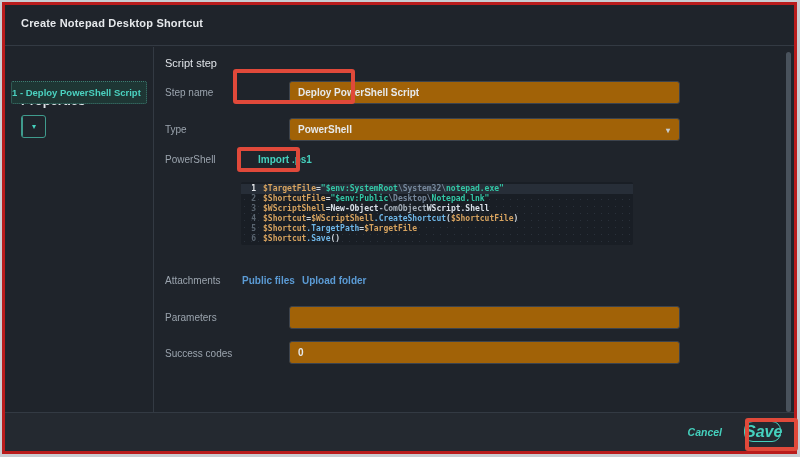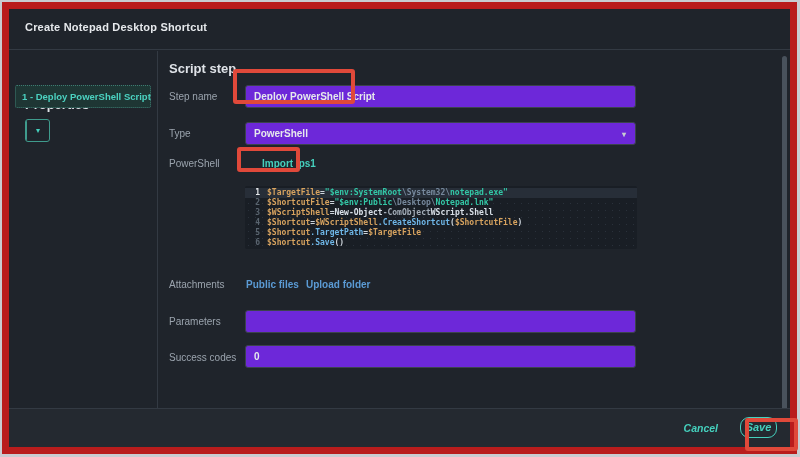--- a/index.html
+++ b/index.html
@@ -1,38 +1,38 @@
 <!DOCTYPE html>
 <html><head>
 <meta charset="utf-8">
 <style>
   * { margin:0; padding:0; box-sizing:border-box; }
   html,body { width:800px; height:457px; }
   body { background:#c9ccd1; font-family:"Liberation Sans", sans-serif; position:relative; overflow:hidden; }
-  .app { position:absolute; left:2px; top:2px; right:3px; bottom:3px; background:#1f242b; border:7px solid #b91c1c; }
+  .app { position:absolute; left:2px; top:2px; right:3px; bottom:3px; background:#1f242b; border:3px solid #b91c1c; }
 
   
   .titlebar { position:absolute; left:0; top:0; right:0; height:41px; border-bottom:1px solid #333a43; }
   .titlebar .title { position:absolute; left:16px; top:12px; font-size:11px; font-weight:bold; color:#e6e9ec; letter-spacing:.2px; }
 
   
   .sidebar { position:absolute; left:0; top:42px; width:149px; bottom:39px; border-right:1px solid #333a43; }
   .side-header { position:absolute; left:16px; top:10px; font-size:13px; font-weight:bold; color:#dfe3e8;margin-top:36px; }
-  .step-item { position:absolute; left:6px; top:34px; width:136px; height:23px; background:#1e3634; border:1px dotted #3e7c72; border-radius:2px; color:#4bd2c0; font-size:9.5px; font-weight:bold; line-height:21px; padding-left:6px; white-space:nowrap; }
+  .step-item { position:absolute; left:6px; top:34px; width:136px; height:23px; background:#1e3634; border:1px dotted #3e7c72; border-radius:2px; color:#4bd2c0; font-size:9.5px; font-weight:bold; line-height:21px; white-space:nowrap; }
   .add-btn { position:absolute; left:16px; top:68px; height:23px; display:flex; border:1px solid #3f9b8d; border-radius:3px; overflow:hidden; }
   .add-btn .main { padding:0 9px; font-size:9.5px; font-weight:bold; color:#45d0bd; line-height:21px; }
   .add-btn .sep { width:1px; background:#3f9b8d; }
   .add-btn .caret-seg { width:22px; display:flex; align-items:center; justify-content:center; color:#45d0bd; font-size:8px; }
 
   
   .main { position:absolute; left:150px; top:42px; right:0; bottom:39px; overflow:hidden; }
-  .main-header { position:absolute; left:10px; top:10px; font-size:13px; font-weight:bold; color:#dfe3e8; }
+  .main-header { position:absolute; left:10px; top:10px; font-size:11px; font-weight:normal; color:#dfe3e8; }
   .flabel { position:absolute; left:10px; font-size:10px; color:#9ba4ae; }
   .control { position:absolute; left:86px; width:391px; }
-  .tinput { height:23px; background:#6d28d9; border:1px solid #3c434d; border-radius:3px; color:#e6e9ec; font-size:10px; font-weight:bold; line-height:21px; padding:0 8px; white-space:nowrap; }
+  .tinput { height:23px; background:#a16207; border:1px solid #3c434d; border-radius:3px; color:#e6e9ec; font-size:10px; font-weight:bold; line-height:21px; padding:0 8px; white-space:nowrap;margin-left:48px; }
   .tselect { position:relative; }
   .tselect .sel-caret { position:absolute; right:9px; top:8px; color:#c7ccd1; font-size:8px; line-height:8px; }
   .link-teal { color:#45d0bd; font-size:10px; font-weight:bold;padding-left:11px; }
   .link-blue { color:#5b9bd5; font-size:10px; font-weight:bold; }
 
   
   .editor { position:absolute; left:86px; top:135px; width:392px; height:63px; background:#191e25;
             background-image:radial-gradient(circle, #2a313b 0.7px, rgba(0,0,0,0) 0.8px); background-size:7px 7px;
             border-radius:2px; font-family:"DejaVu Sans Mono", monospace; font-size:8px; font-weight:bold; overflow:hidden; padding-top:2px; }
   .eline { height:10px; line-height:10px; white-space:nowrap; display:flex; }
@@ -42,21 +42,21 @@
   .tok-var { color:#d7a35f; } .tok-op { color:#cfd6dd; } .tok-str { color:#33c7a6; }
   .tok-path { color:#76889c; } .tok-cmdlet { color:#d9e0e8; } .tok-param { color:#a3adb8; }
   .tok-type { color:#d9e0e8; } .tok-method { color:#6fb7e8; } .tok-punct { color:#cfd6dd; }
 
   
   .scrollbar { position:absolute; right:3px; top:5px; width:5px; height:360px; background:#49525c; border-radius:3px; }
 
   
   .footer { position:absolute; left:0; right:0; bottom:0; height:39px; background:#242930; border-top:1px solid #333a43;font-style:italic; }
   .cancel-btn { position:absolute; right:72px; top:13px; font-size:10.5px; font-weight:bold; color:#45d0bd; }
-  .save-btn { position:absolute; right:13px; top:8px; width:37px; height:21px; border:1px solid #45d0bd; border-radius:9px; color:#45d0bd; font-size:11px; font-weight:bold; text-align:center; line-height:19px; background:transparent; }
+  .save-btn { position:absolute; right:13px; top:8px; width:37px; height:21px; border:1px solid #45d0bd; border-radius:9px; color:#45d0bd; font-size:16px; font-weight:bold; text-align:center; line-height:19px; background:transparent; }
 
   
   .annot { position:absolute; border:4px solid #e0493a; border-radius:3px; pointer-events:none; }
   .annot-stepname { left:233px; top:69px; width:122px; height:35px; }
   .annot-import { left:237px; top:147px; width:63px; height:25px; }
   .annot-save { left:745px; top:418px; width:53px; height:33px; }
 </style>
 </head>
 <body>
 

